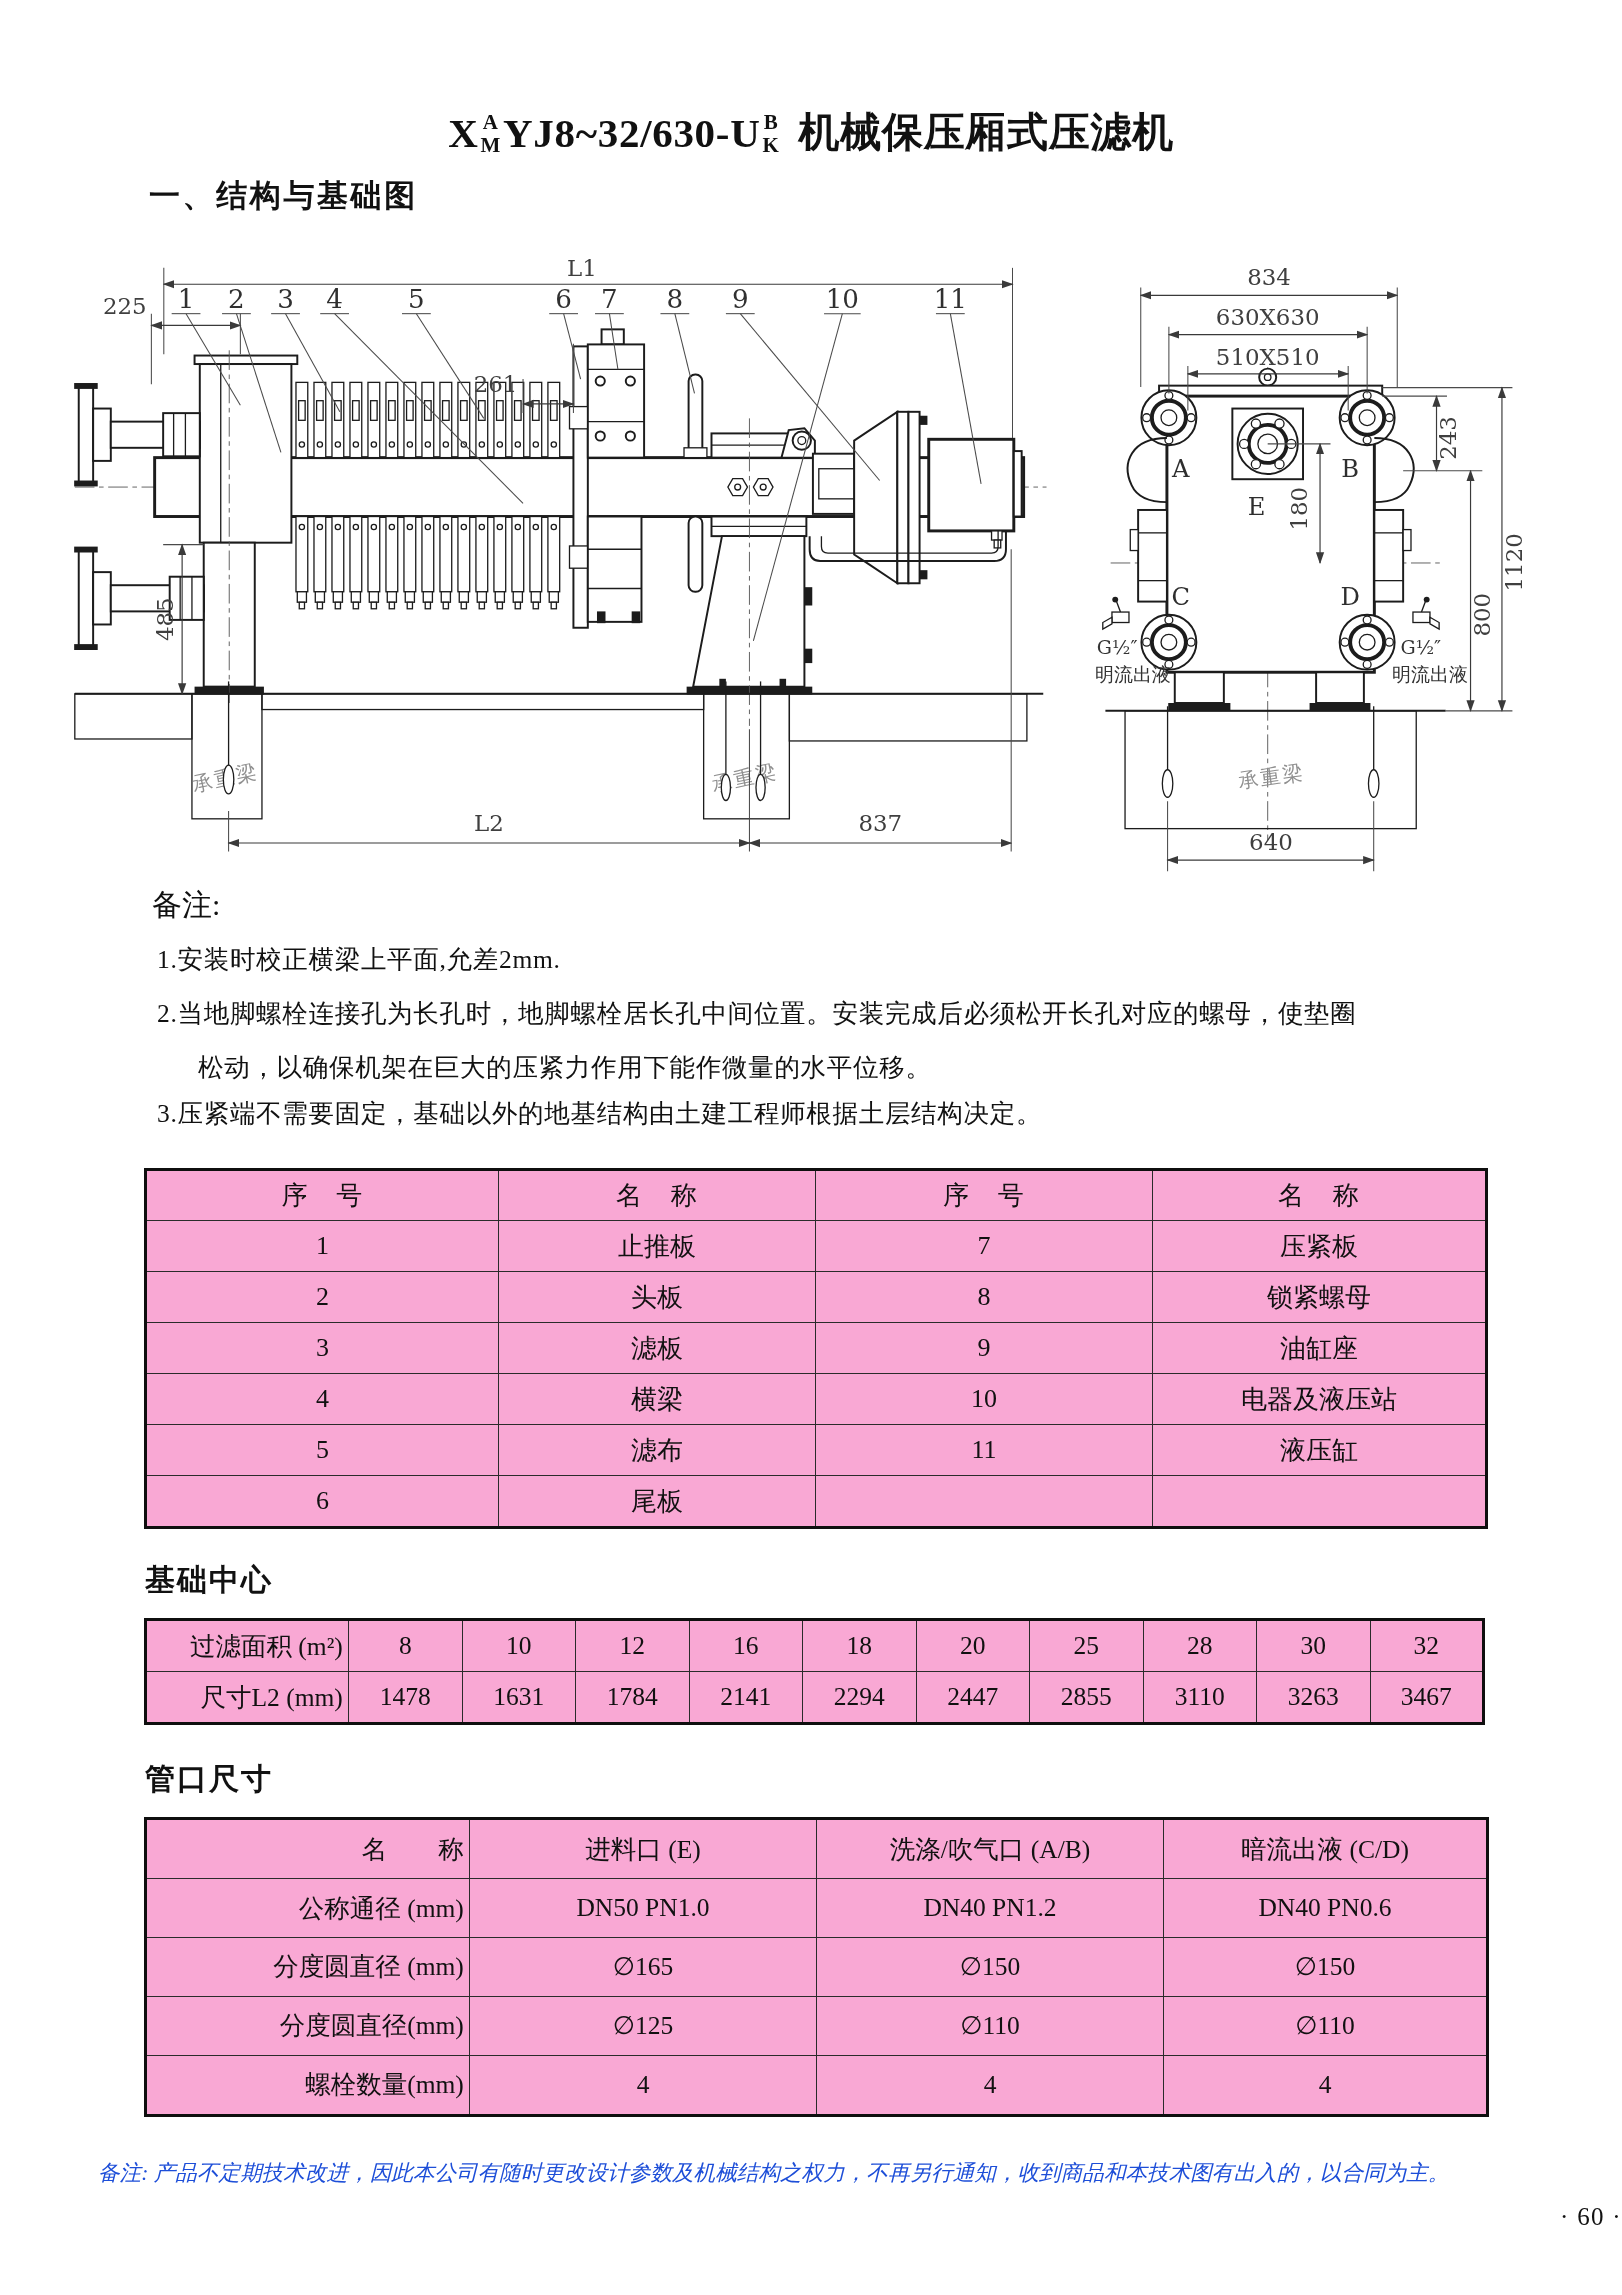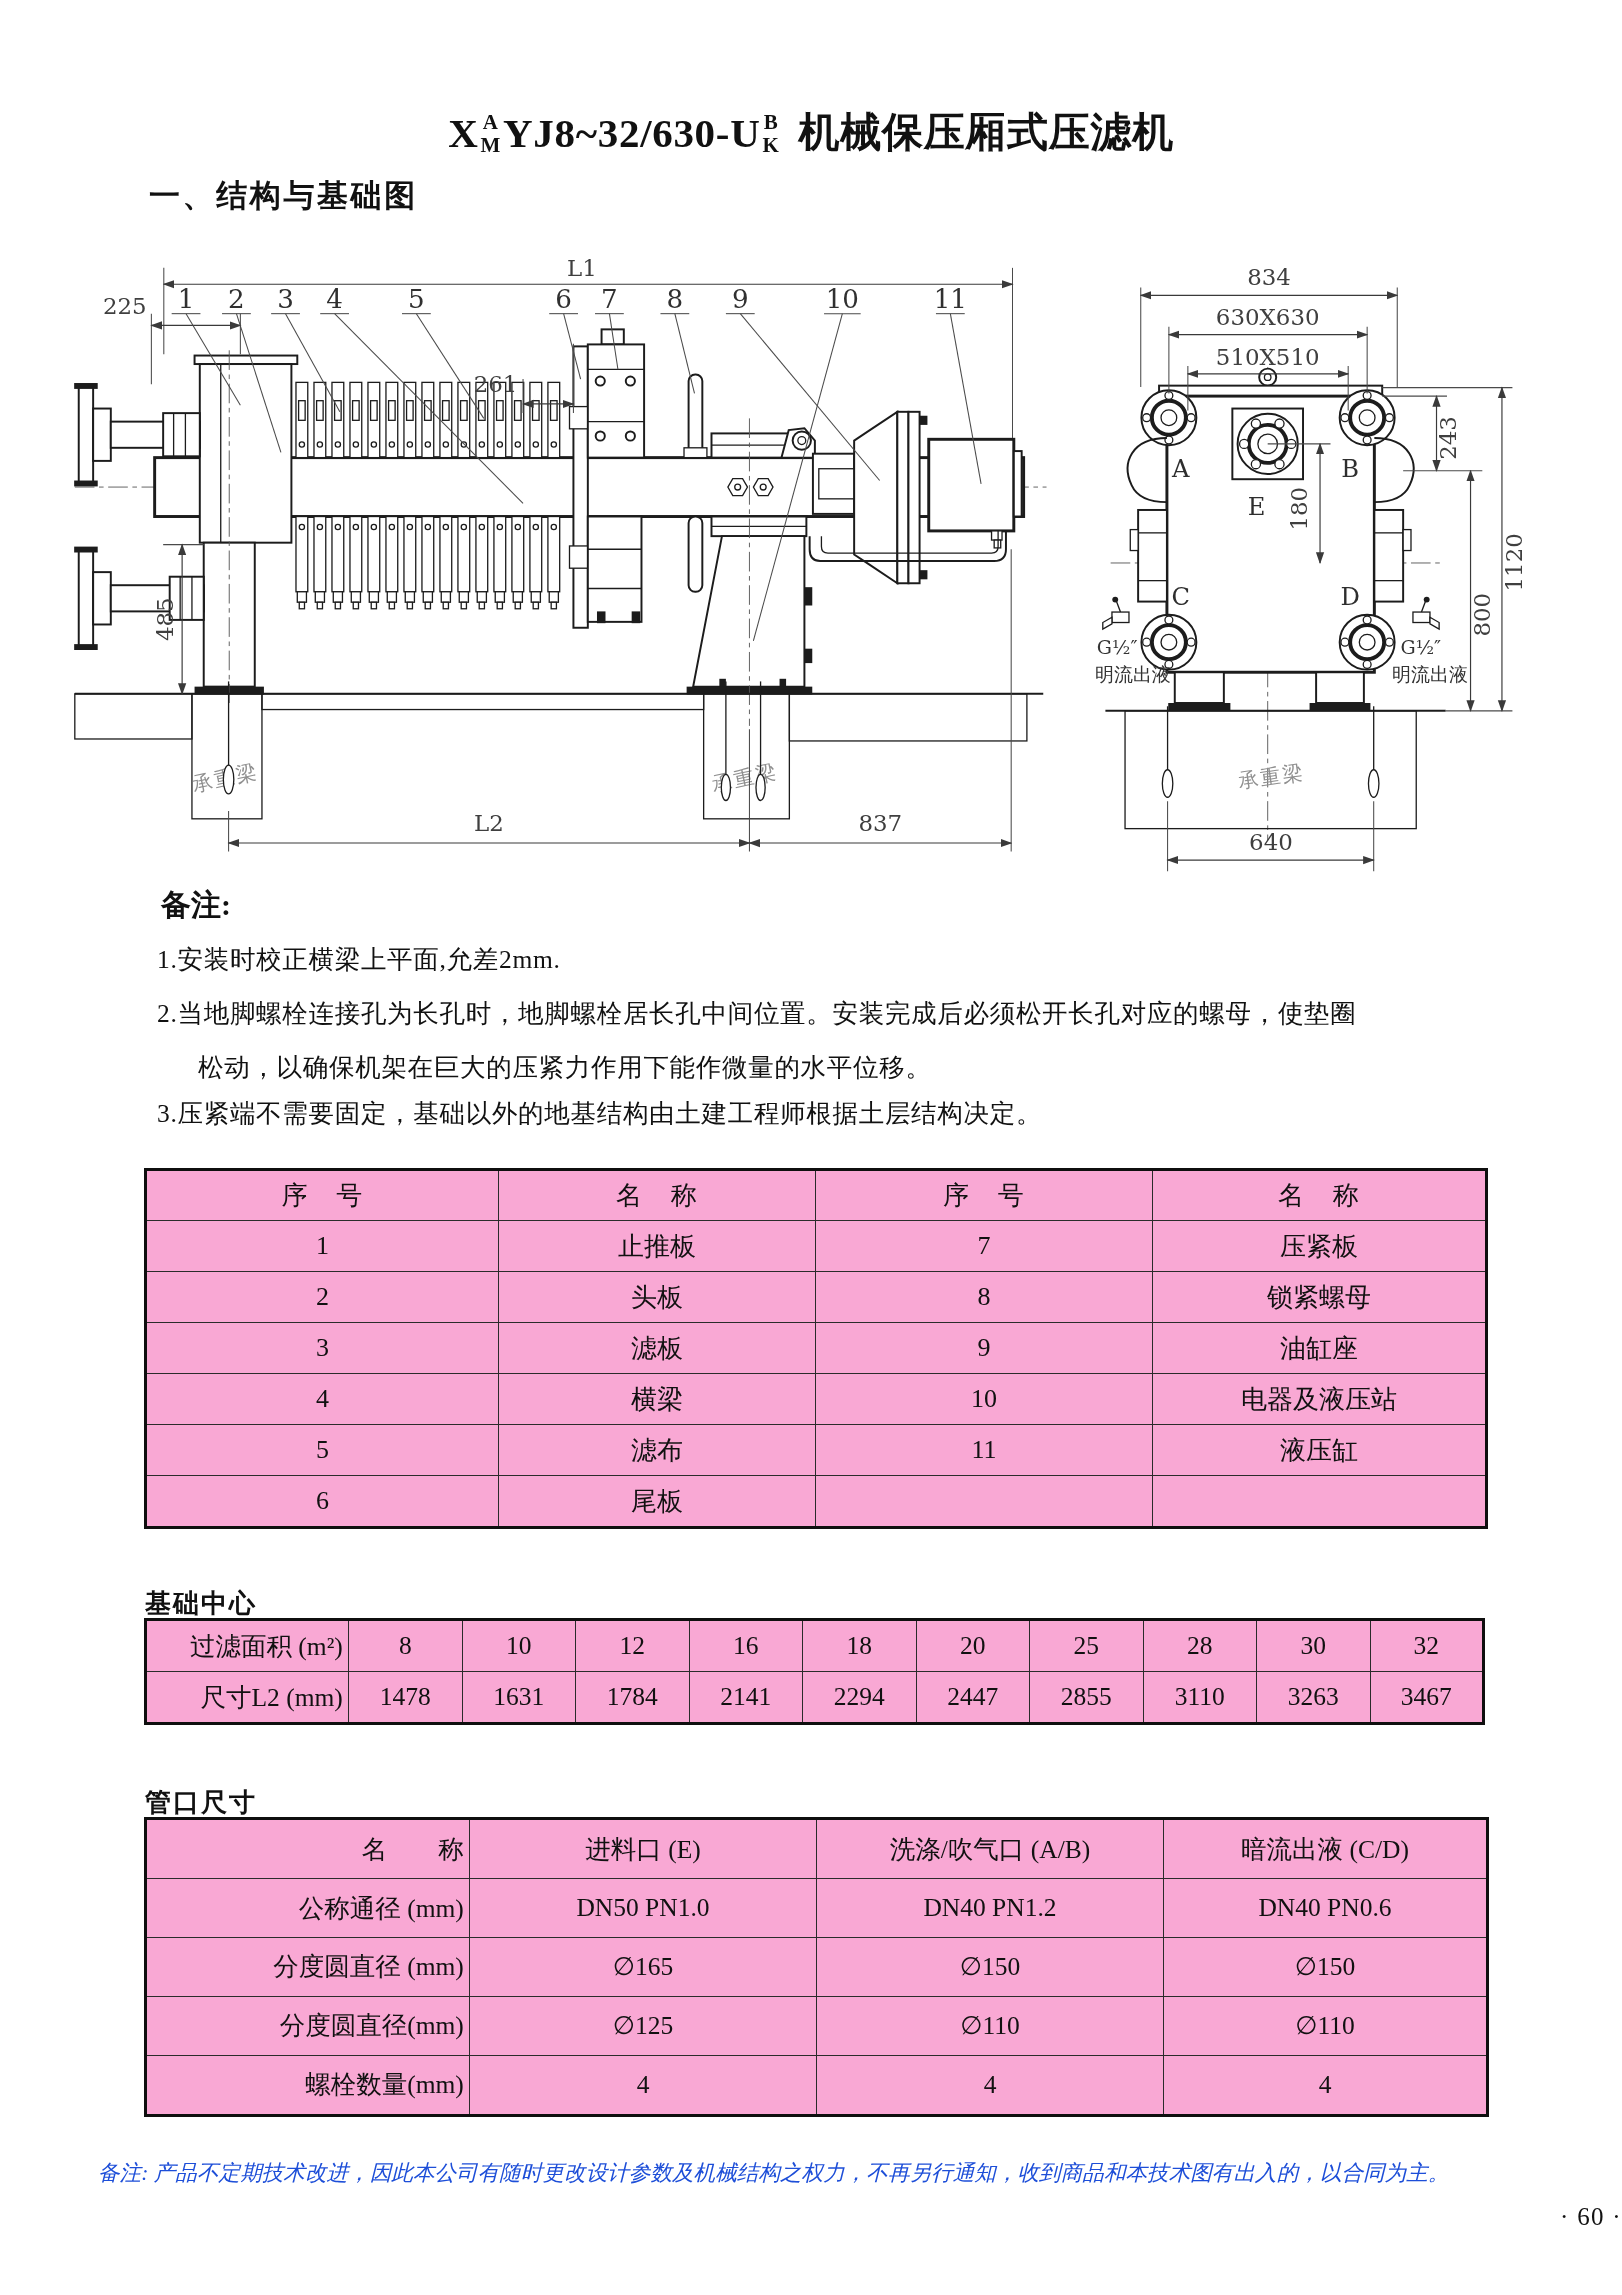--- a/index.html
+++ b/index.html
@@ -9,23 +9,23 @@
   }
   
   .title-row{
     position:absolute;top:105px;left:0;width:100%;
     display:flex;justify-content:center;align-items:center;
     font-size:41px;font-weight:700;letter-spacing:0.7px;white-space:nowrap;
   }
   .stack{display:inline-flex;flex-direction:column;align-items:center;
     font-size:21px;font-weight:700;line-height:1.05;margin:0 2px;transform:translateY(1.3px);}
   .section-heading{position:absolute;left:149px;top:175px;font-size:31px;font-weight:700;letter-spacing:2.6px;}
-  .notes-heading{position:absolute;left:152px;top:885px;font-size:30px;font-weight:700;margin-left:9px;}
+  .notes-heading{position:absolute;left:152px;top:885px;font-size:30px;font-weight:400;}
   .note-line{position:absolute;font-size:25.5px;letter-spacing:0.7px;white-space:nowrap;}
-  .h2{position:absolute;font-size:26px;font-weight:700;letter-spacing:2px;margin-top:26px;}
+  .h2{position:absolute;font-size:30px;font-weight:700;letter-spacing:2px;}
   .footer-note{position:absolute;left:98px;top:2158px;width:1440px;font-size:21.6px;font-style:italic;color:#1d4ed8;white-space:nowrap;}
   .page-number{position:absolute;left:0;top:2203px;width:100%;text-align:right;font-size:25px;letter-spacing:1.3px;}
   
   table{border-collapse:collapse;table-layout:fixed;position:absolute;background:#f9a8d4;}
   td,th{border:1.3px solid #2b2b2b;text-align:center;font-weight:400;padding:0 5.2px;overflow:hidden;}
   .tbl{border:3.3px solid #0f0f0f;}
   #parts-table{left:144px;top:1168px;width:1341px;height:351px;font-size:26px;}
   #parts-table th{height:49px;letter-spacing:1.3px;}
   #parts-table td{height:50px;}
   #foundation-table{left:144px;top:1618px;width:1341px;height:101px;font-size:25.5px;}

